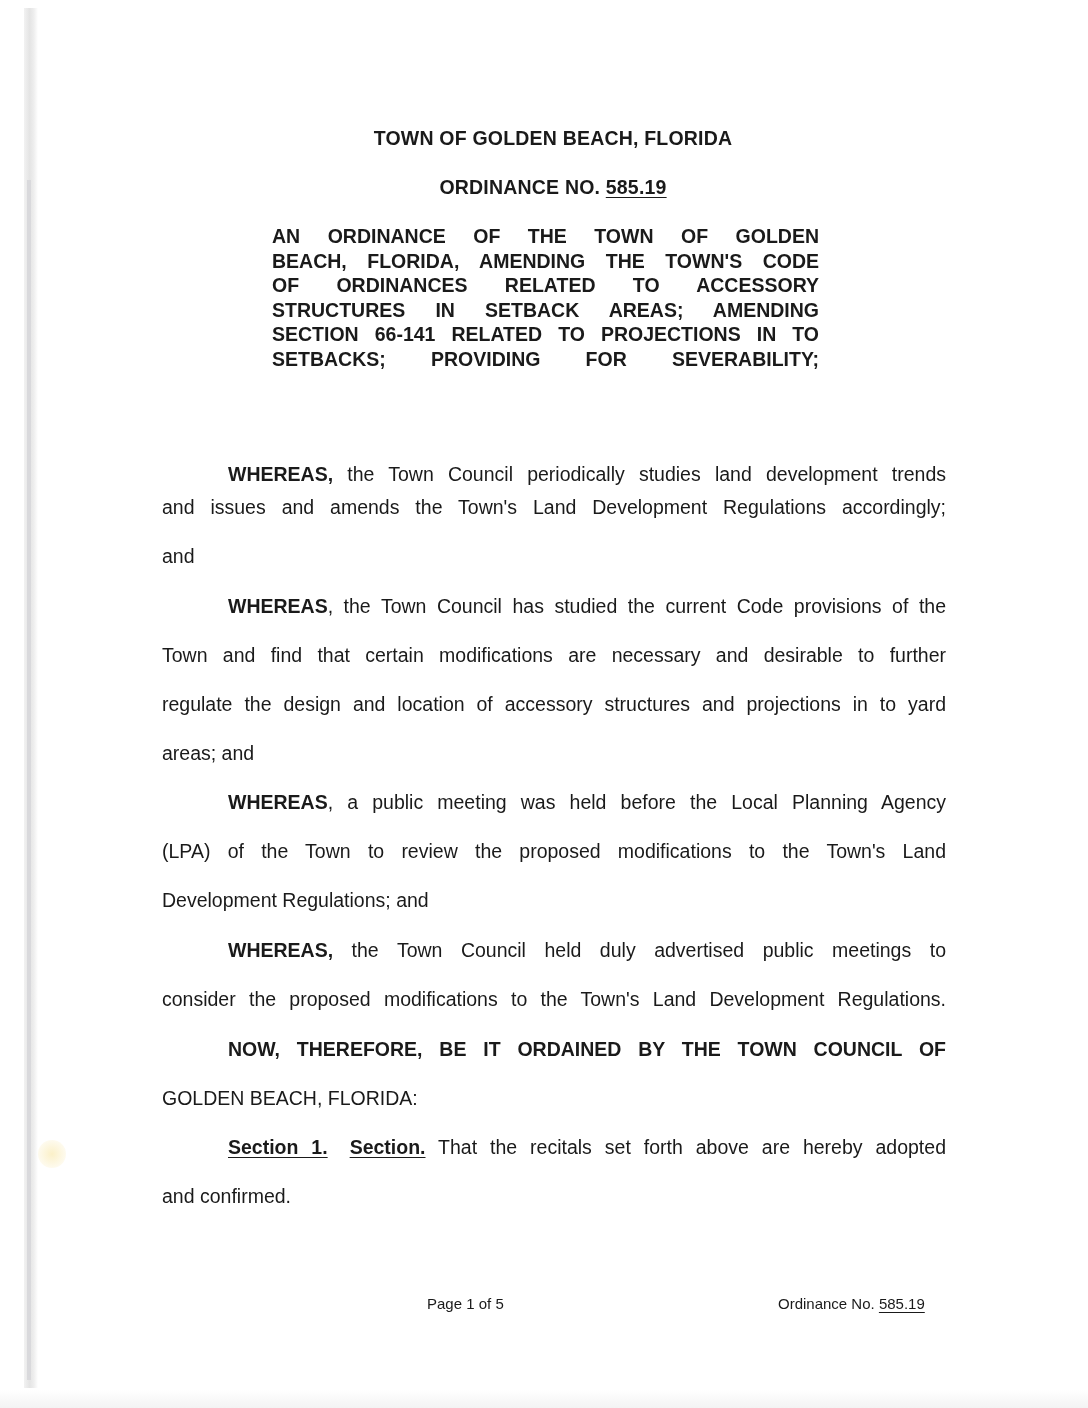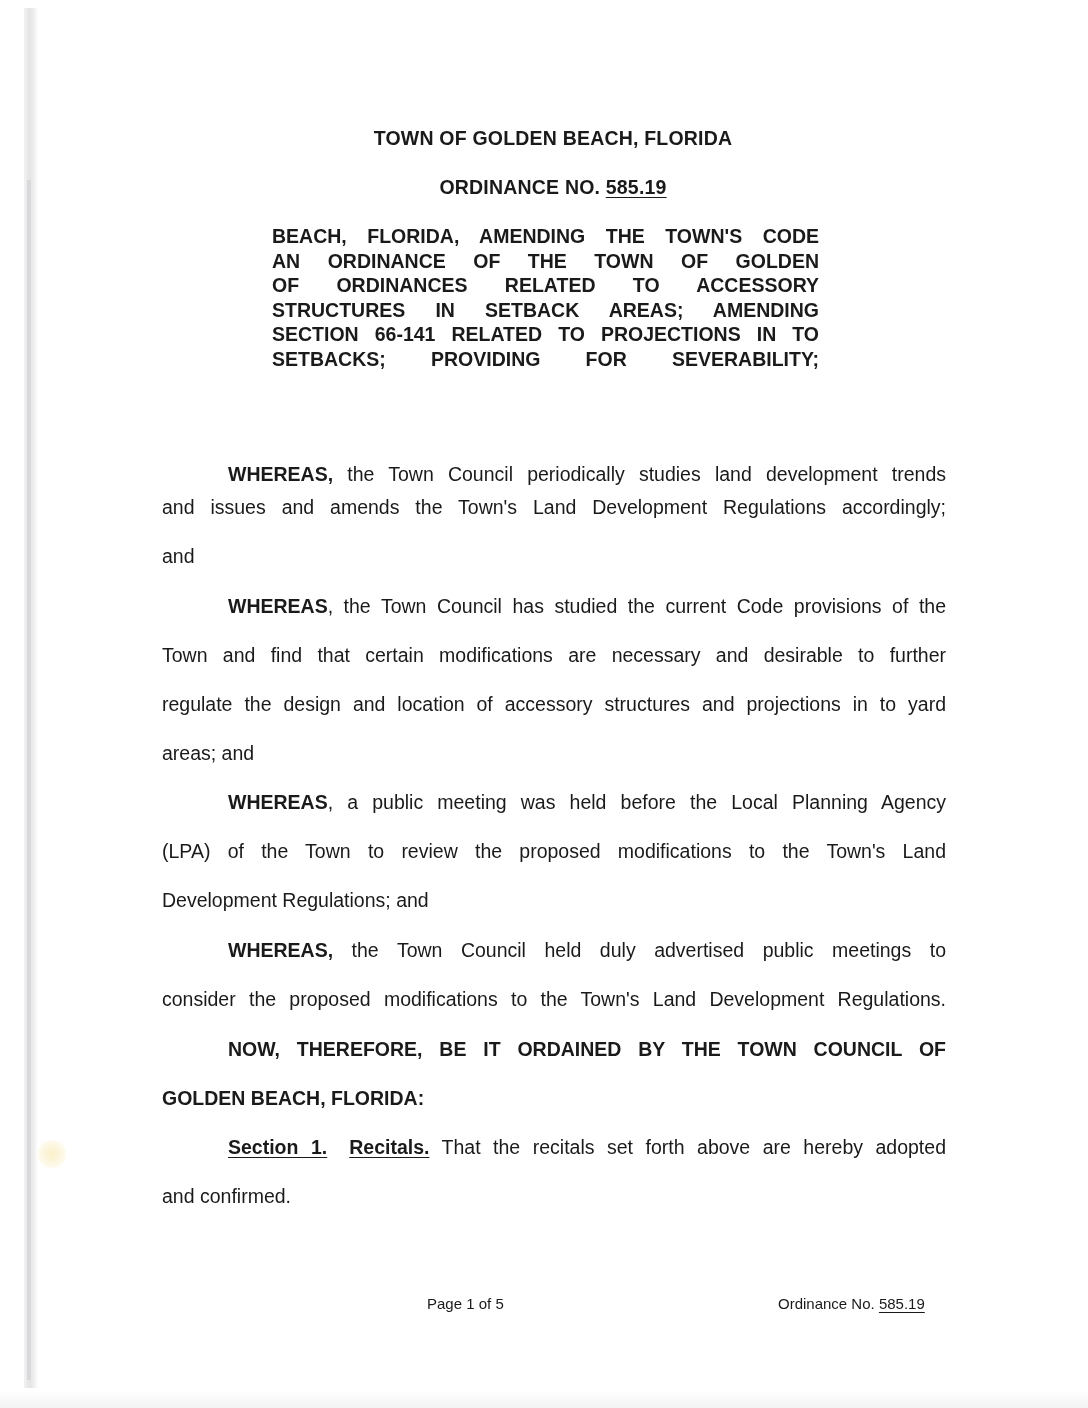--- a/index.html
+++ b/index.html
@@ -61,22 +61,22 @@
 <div class="scan-bottom"></div>
 <div class="speck"></div>
 
 <div class="title t1">TOWN OF GOLDEN BEACH, FLORIDA</div>
 <div class="title t2">
   <span>ORDINANCE NO.</span>
   <span class="u">585.19</span>
 </div>
 
 <div class="caption">
+  <span class="cap-line">AN ORDINANCE OF THE TOWN OF GOLDEN</span>
   <span class="cap-line">BEACH, FLORIDA, AMENDING THE TOWN'S CODE</span>
-  <span class="cap-line">AN ORDINANCE OF THE TOWN OF GOLDEN</span>
   <span class="cap-line">OF ORDINANCES RELATED TO ACCESSORY</span>
   <span class="cap-line">STRUCTURES IN SETBACK AREAS; AMENDING</span>
   <span class="cap-line">SECTION 66-141 RELATED TO PROJECTIONS IN TO</span>
   <span class="cap-line">SETBACKS; PROVIDING FOR SEVERABILITY;</span>
 </div>
 
 <div class="body-line indent" style="top:462px;"><b>WHEREAS,</b><span> the Town Council periodically studies land development trends</span></div>
 <div class="body-line" style="top:495px;">and issues and amends the Town's Land Development Regulations accordingly;</div>
 <div class="body-line left" style="top:544px;">and</div>
 
@@ -86,22 +86,22 @@
 <div class="body-line left" style="top:741px;">areas; and</div>
 
 <div class="body-line indent" style="top:790px;"><b>WHEREAS</b><span>, a public meeting was held before the Local Planning Agency</span></div>
 <div class="body-line" style="top:839px;">(LPA) of the Town to review the proposed modifications to the Town's Land</div>
 <div class="body-line left" style="top:888px;">Development Regulations; and</div>
 
 <div class="body-line indent" style="top:938px;"><b>WHEREAS,</b><span> the Town Council held duly advertised public meetings to</span></div>
 <div class="body-line" style="top:987px;">consider the proposed modifications to the Town's Land Development Regulations.</div>
 
 <div class="body-line indent" style="top:1037px; font-weight:bold;">NOW, THEREFORE, BE IT ORDAINED BY THE TOWN COUNCIL OF</div>
-<div class="body-line left" style="top:1086px; font-weight:bold;">GOLDEN BEACH, FLORIDA:</div>
+<div class="body-line left" style="top:1086px; font-weight:normal;">GOLDEN BEACH, FLORIDA:</div>
 
-<div class="body-line indent" style="top:1135px;"><b class="u">Section 1.</b><span style="display:inline-block;width:22px;"></span><b class="u">Recitals.</b><span> That the recitals set forth above are hereby adopted</span></div>
+<div class="body-line indent" style="top:1135px;"><b class="u">Section 1.</b><span style="display:inline-block;width:22px;"></span><b class="u">Section.</b><span> That the recitals set forth above are hereby adopted</span></div>
 <div class="body-line left" style="top:1184px;">and confirmed.</div>
 
 <div class="footer footer-page">Page 1 of 5</div>
 <div class="footer footer-ord">
   <span>Ordinance No.</span>
   <span class="u">585.19</span>
 </div>
 
 </body></html>

